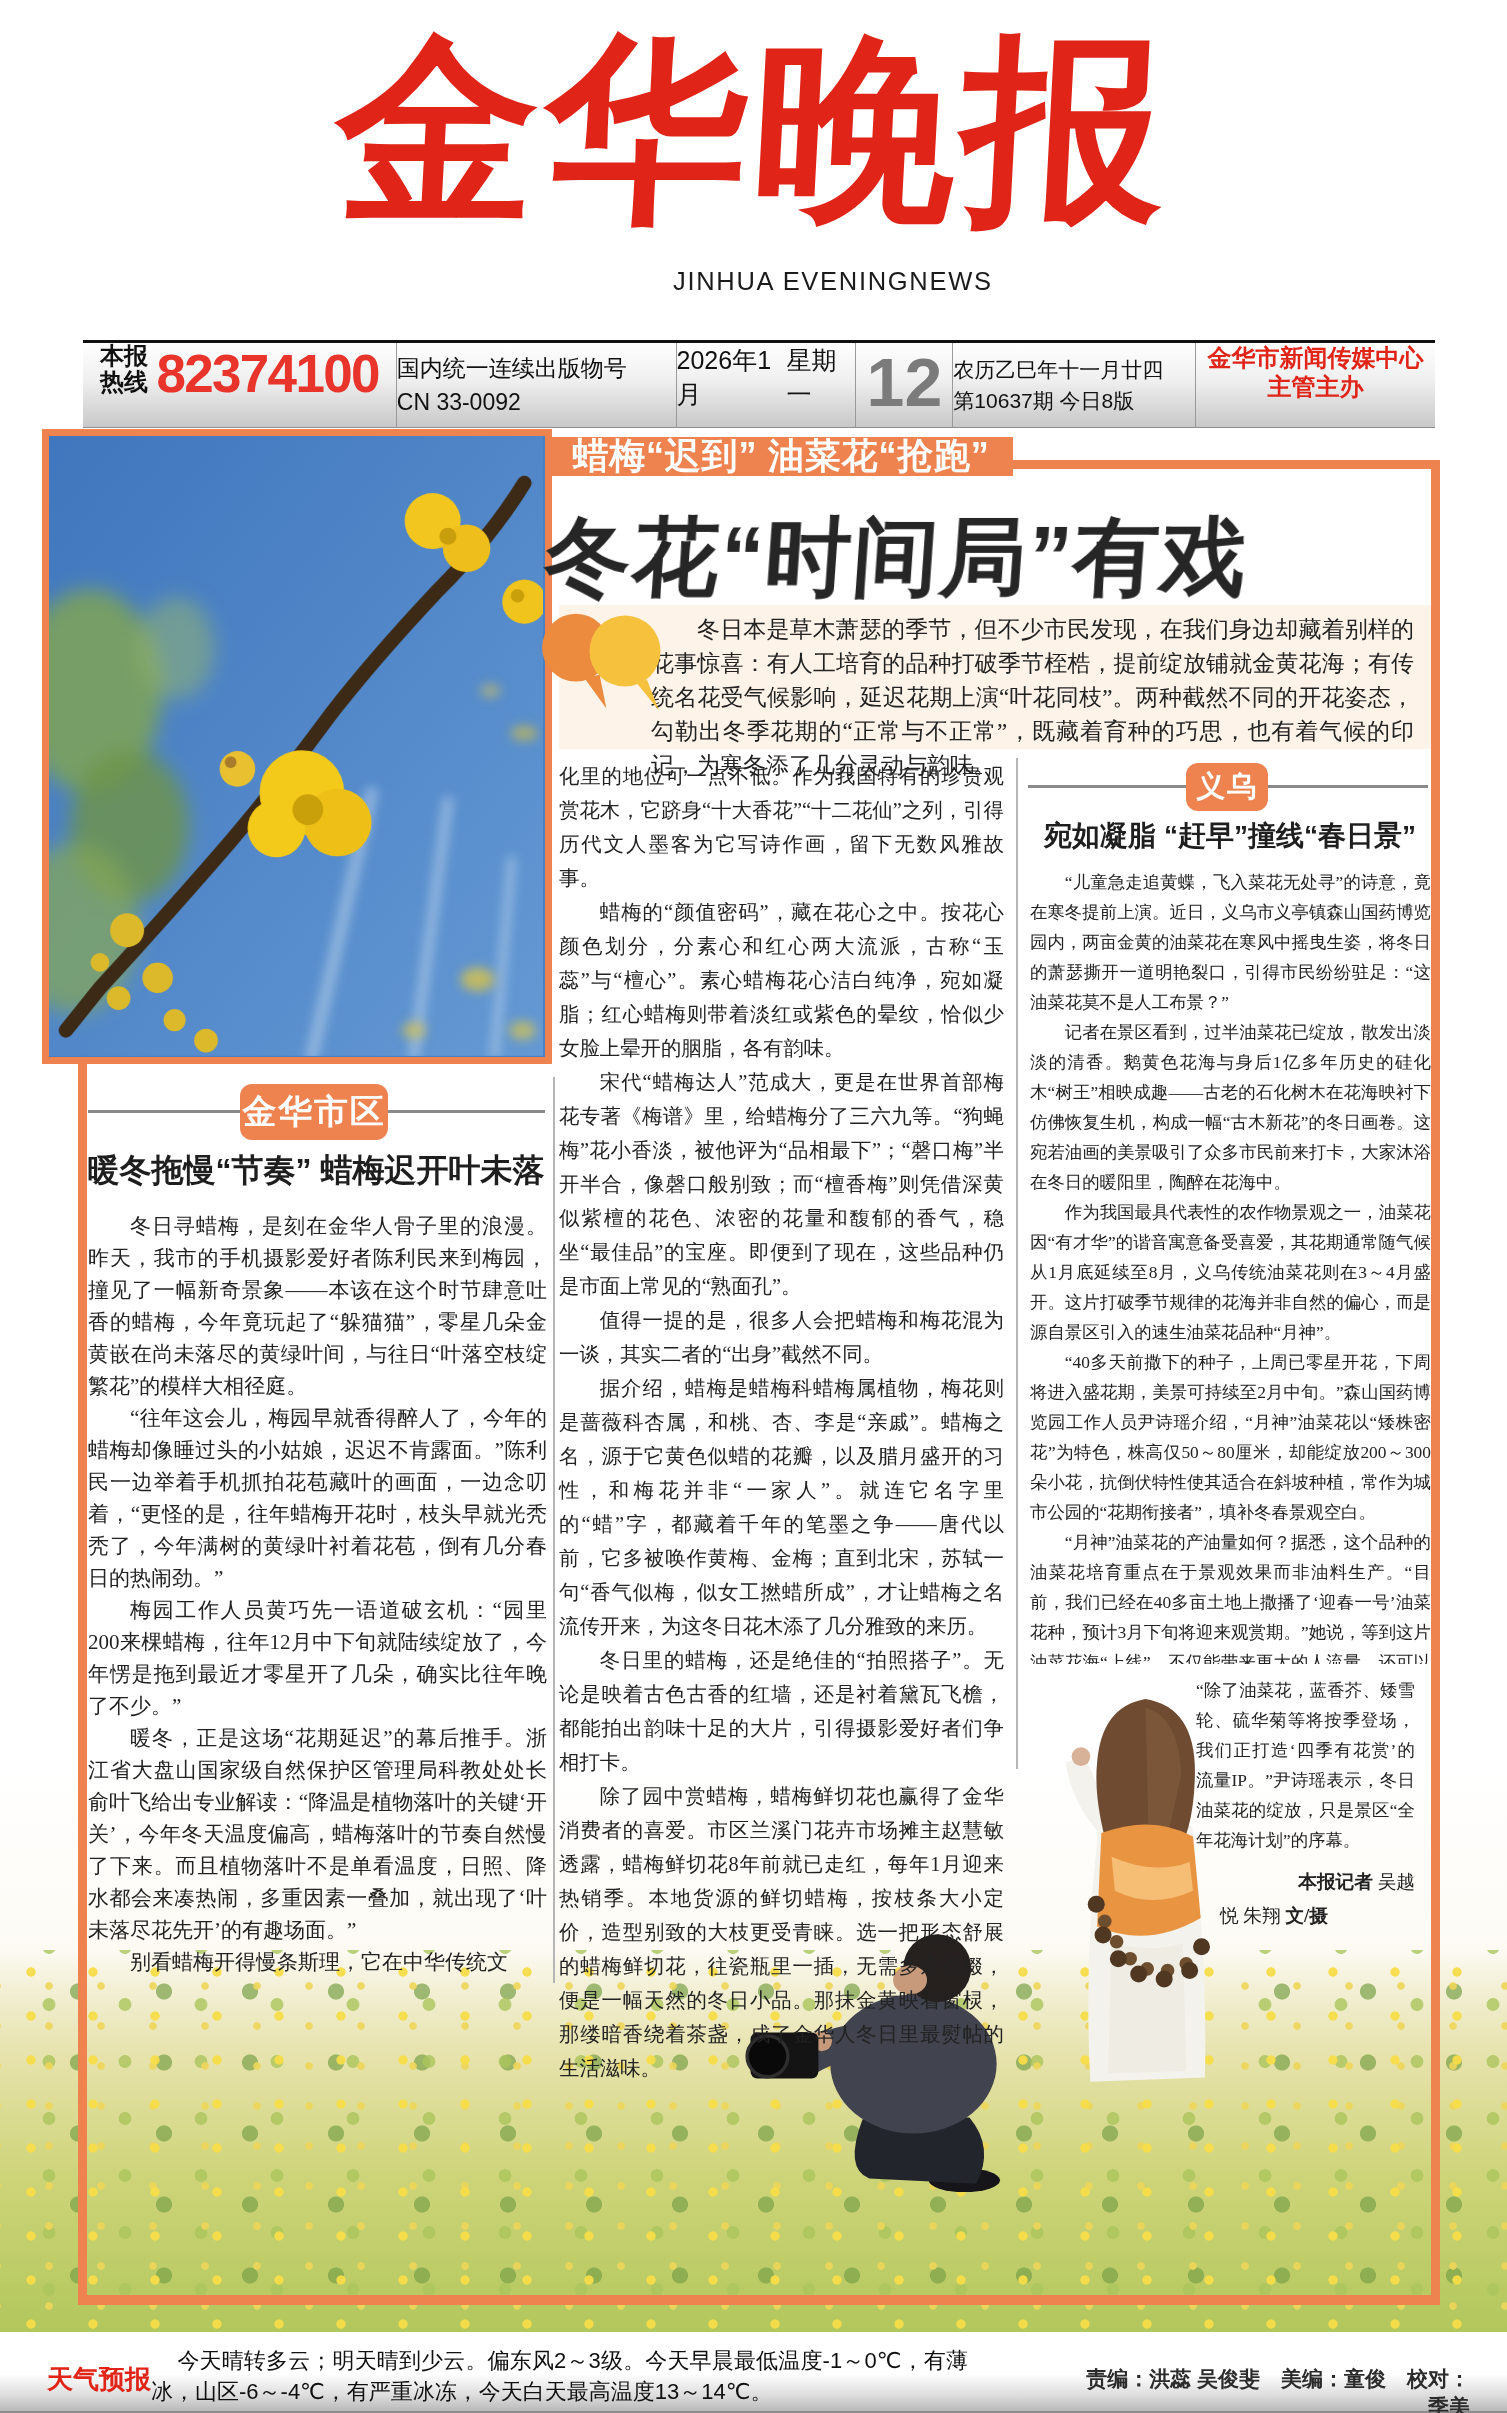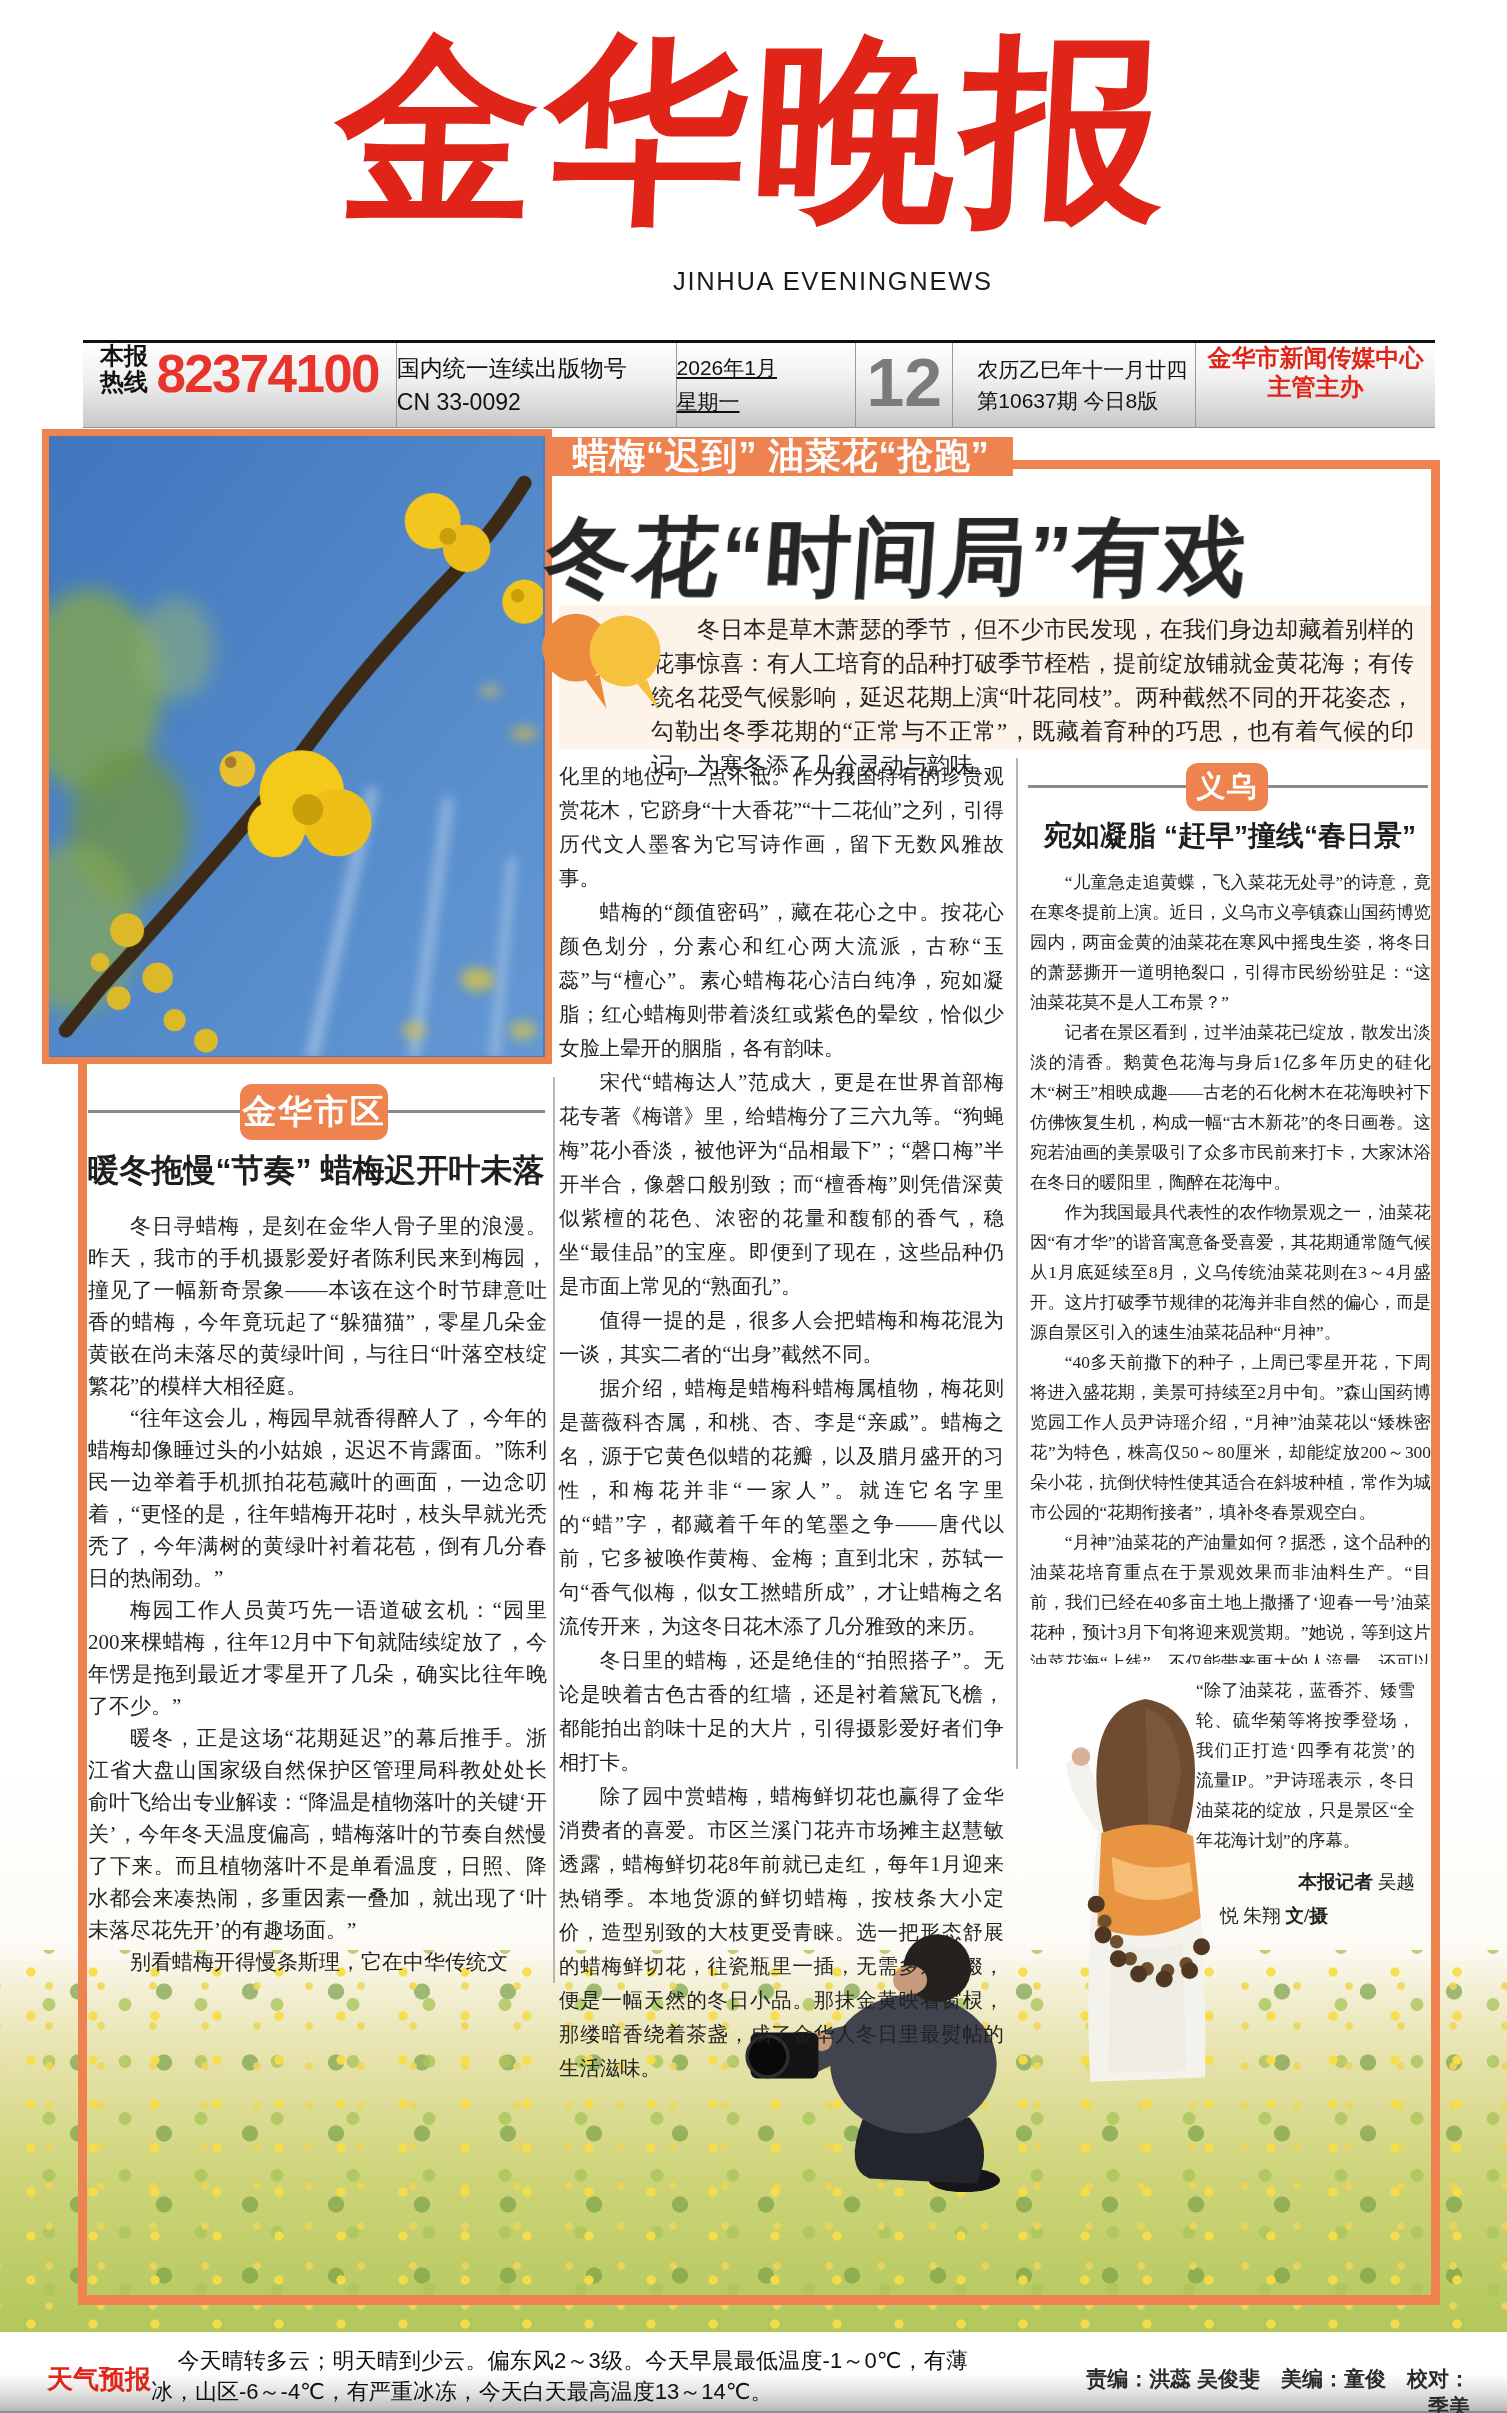--- a/index.html
+++ b/index.html
@@ -17,23 +17,23 @@
   
   .infobar{left:83px;top:340px;width:1352px;height:84px;display:flex;align-items:stretch;
      border-top:3.4px solid #101010;border-bottom:1.7px solid #8f8f8f;
      background:linear-gradient(180deg,#ffffff 0%,#efefef 45%,#c8c8c8 100%);z-index:2;}
   .ib-sec{display:flex;align-items:flex-start;justify-content:center;box-sizing:border-box;}
   .ib-sec + .ib-sec{border-left:1.7px solid #9a9a9a;}
   .hotline{width:313px;gap:8.5px;}
   .hotline-label{font-weight:900;font-size:24px;line-height:26px;color:#111;text-align:center;}
   .hotline-number{font-weight:900;font-size:53px;color:#e8342a;letter-spacing:-1.7px;}
   .pubno{width:280px;flex-direction:column;font-size:23px;line-height:34px;color:#111;}
-  .dateblk{width:180px;flex-direction:column;font-size:21px;line-height:34px;color:#111;text-decoration:underline;}
+  .dateblk{width:180px;flex-direction:row;font-size:25px;line-height:34px;color:#111;}
   .pageno{width:97px;font-weight:900;font-size:68px;color:#7b7b7b;}
-  .lunar{width:243px;flex-direction:column;font-size:21px;line-height:31px;color:#111;align-items:flex-start;padding-left:24px;}
+  .lunar{width:243px;flex-direction:column;font-size:21px;line-height:31px;color:#111;align-items:flex-start;padding-left:0;}
   .organizer{width:240px;font-weight:900;font-size:24px;color:#e02418;text-align:center;line-height:29px;padding:0 1px;}
 
   
   .frame{background:#ee8350;z-index:7;}
   .kicker{left:549px;top:437px;width:464px;height:39px;background:#ee8350;color:#fff;
      font-weight:900;font-size:36px;display:flex;align-items:center;justify-content:center;
      letter-spacing:0.8px;z-index:7;}
   .headline{left:545px;top:500px;width:816px;font-weight:900;font-size:86px;color:#262626;
      letter-spacing:1.7px;transform:skewX(-4deg);white-space:nowrap;z-index:3;}
 

